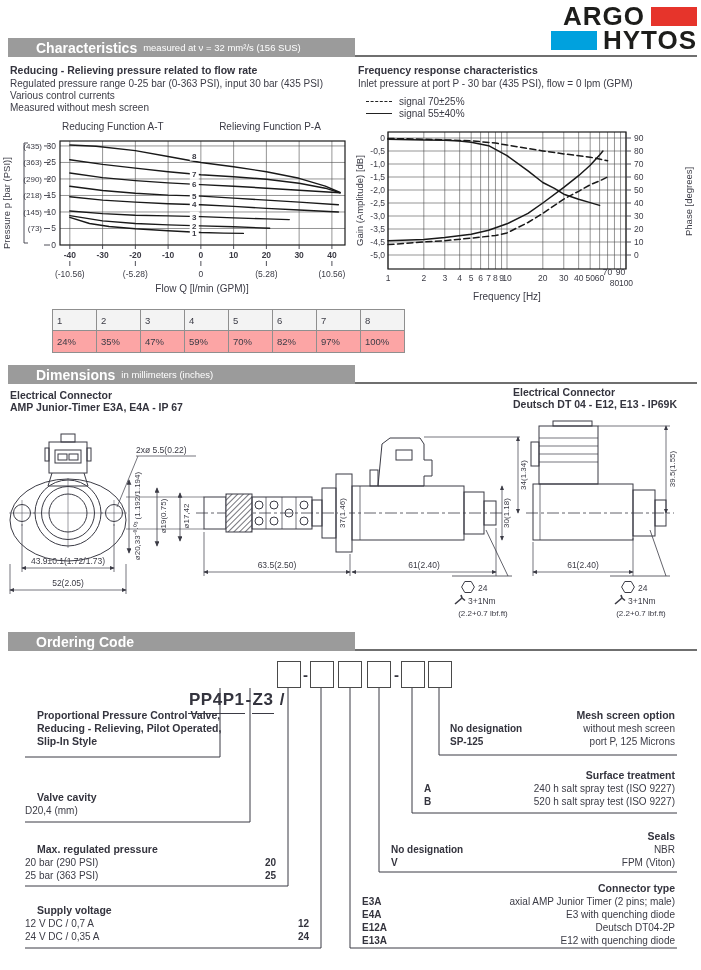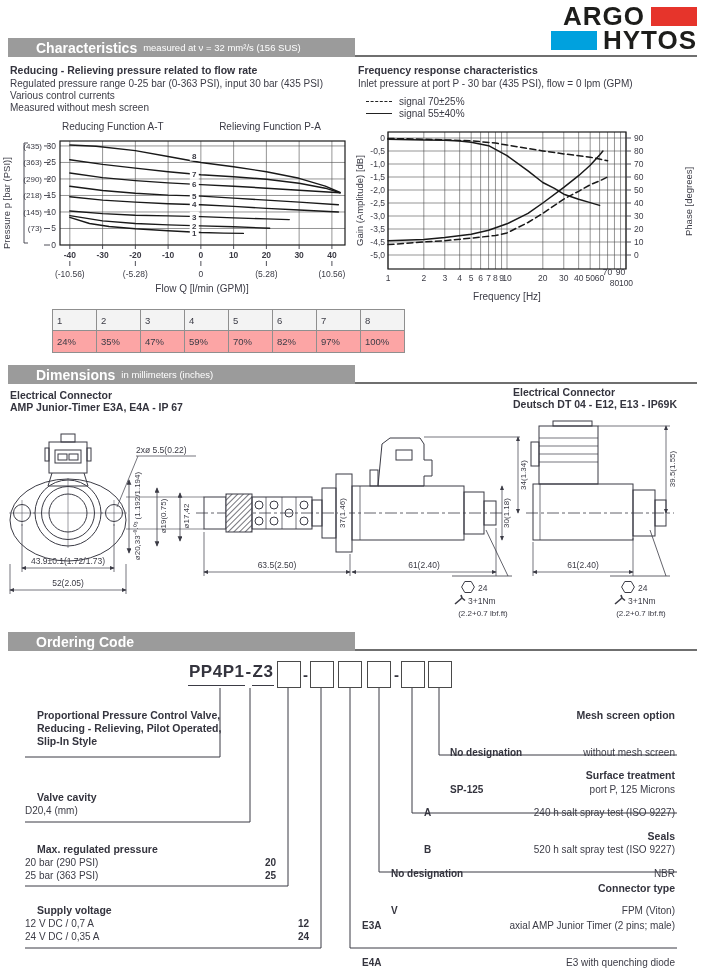--- a/index.html
+++ b/index.html
@@ -26,30 +26,30 @@
   .leg{position:absolute;display:flex;align-items:center;font-size:10px;}
   .leg .sample{width:26px;margin-right:7px;border-top:1.6px solid #222;}
   .leg .sample.dash{border-top-style:dashed;}
   
   #ctable{position:absolute;left:52px;top:309px;border-collapse:collapse;}
   #ctable td{border:1px solid #8f8f8f;width:35px;font-size:9.5px;padding:3px 4px;color:#3b3b45;}
   #ctable tr.hd td{background:#f3f3f3;height:14px;}
   #ctable tr.vl td{background:#fca5a5;height:15px;}
   
   #codeline{position:absolute;left:188px;top:662px;font-size:17px;font-weight:bold;color:#34343e;letter-spacing:0.5px;}
-  #codeline .u{display:inline-block;border-bottom:1.5px solid #3b3b45;padding:0 1px 3px 1px;}
+  #codeline .u{display:inline-block;border-bottom:1.5px solid #3b3b45;padding:0 1px 3px 1px;margin-top:28px;}
   .cbox{position:absolute;top:661px;width:22px;height:25px;border:1.6px solid #4a4a4a;background:#fff;}
   .cdash{position:absolute;top:666px;font-size:15px;font-weight:bold;color:#34343e;}
   .og{position:absolute;font-size:10px;}
   .og .ttl{font-size:10.5px;font-weight:bold;color:#34343e;line-height:13px;padding-left:12px;}
   .og .orow{position:relative;line-height:13px;}
   .og .codeR{position:absolute;right:0;top:0;font-weight:bold;color:#34343e;}
   .ogr{position:absolute;font-size:10px;text-align:right;}
   .ogr .ttl{font-size:10.5px;font-weight:bold;color:#34343e;line-height:13px;}
-  .ogr .orow{position:relative;line-height:13px;margin-top:24px;}
+  .ogr .orow{position:relative;line-height:13px;}
   .ogr .codeL{position:absolute;left:0;top:0;font-weight:bold;color:#34343e;text-align:left;}
   svg text{font-family:"Liberation Sans",sans-serif;}
 </style>
 </head>
 <body>
 
 <div id="page">
 
   <div id="logo">
     <div class="logo-row">

